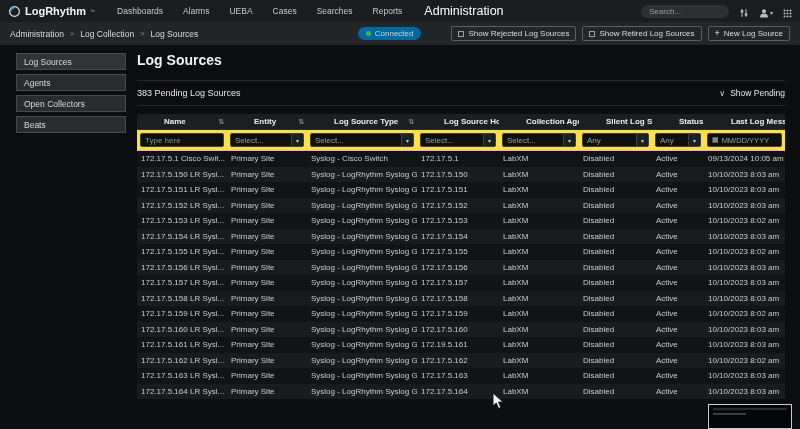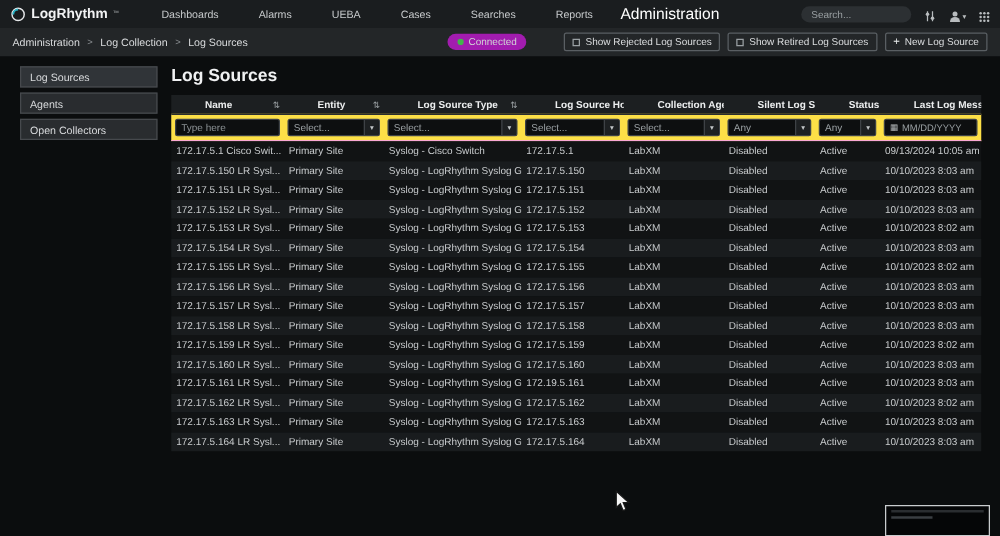--- a/index.html
+++ b/index.html
@@ -11,41 +11,41 @@
   }
   
   .topnav {
     position:absolute; top:0; left:0; width:800px; height:22px;
     background:#1a1d1f; display:flex; align-items:center; padding:0 8px;
   }
   .brand { display:flex; align-items:center; gap:4px; margin-right:22px; cursor:pointer; }
   .brand-text { color:#f2f3f4; font-size:11px; font-weight:bold; }
   .tm { color:#aeb2b4; font-size:5px; vertical-align:super; }
   .nav-items { display:flex; gap:20px; font-size:8.5px; color:#c7cacc; }
-  .nav-item { cursor:pointer; white-space:nowrap;margin-left:12px; }
+  .nav-item { cursor:pointer; white-space:nowrap; }
   .nav-active { margin-left:22px; font-size:12.5px; color:#ffffff; white-space:nowrap; cursor:pointer; }
   .nav-right { margin-left:auto; display:flex; align-items:flex-end; gap:10px; }
   .search-pill {
     width:88px; height:13px; background:#2c3033; border-radius:7px;
     display:flex; align-items:center; padding:0 8px; color:#9aa0a3; font-size:8px;
   }
   .tn-icon { display:flex; align-items:center; color:#b8bcbe; }
   .caret-sm { color:#b8bcbe; font-size:6px; margin-left:1px; }
 
   
   .subbar {
     position:absolute; top:22px; left:0; width:800px; height:23px;
     background:#232628; display:flex; align-items:center; padding:0 10px; gap:6px;
   }
   .breadcrumb { display:flex; align-items:center; gap:6px; font-size:8.5px; color:#d9dbdd; }
   .crumb { cursor:pointer; white-space:nowrap; }
   .crumb-sep { color:#8a8e91; font-size:7.5px; }
   .spacer { flex:1; }
   .connected {
-    display:flex; align-items:center; gap:4px; background:#a21caf;
+    display:flex; align-items:center; gap:4px; background:#0369a1;
     border-radius:8px; padding:2px 8px; font-size:8px; color:#d0d3d5; margin-right:24px;
   }
   .dot { width:5px; height:5px; border-radius:50%; background:#43b54b; }
   .chk-btn, .new-btn {
     display:flex; align-items:center; gap:4px; background:#232628;
     border:1px solid #5a5f63; border-radius:2px; height:15px; padding:0 6px;
     font-size:8px; color:#dcdee0; font-family:inherit; cursor:pointer; white-space:nowrap;
   }
   .chk { width:6px; height:6px; border:1px solid #9aa0a3; }
   .plus { font-size:9px; line-height:1; color:#e8eaeb; }
@@ -187,25 +187,33 @@
     <button class="new-btn">
       <span class="plus">+</span>
       <span>New Log Source</span>
     </button>
   </div>
 
   <aside class="sidebar">
       <div class="side-item active">Log Sources</div>
       <div class="side-item">Agents</div>
       <div class="side-item">Open Collectors</div>
+      <div class="side-item">Beats</div>
     </aside>
 
   <main class="main">
     <div class="page-title">Log Sources</div>
 
+    <div class="pending-bar">
+      <span>383 Pending Log Sources</span>
+      <div class="show-pending">
+        <span class="chev">∨</span>
+        <span>Show Pending</span>
+      </div>
+    </div>
 
 
     <div class="table">
       <div class="grid-row thead">
           <div class="th">
             <span>Name</span>
             <span class="sort">⇅</span>
           </div>
           <div class="th">
             <span>Entity</span>

